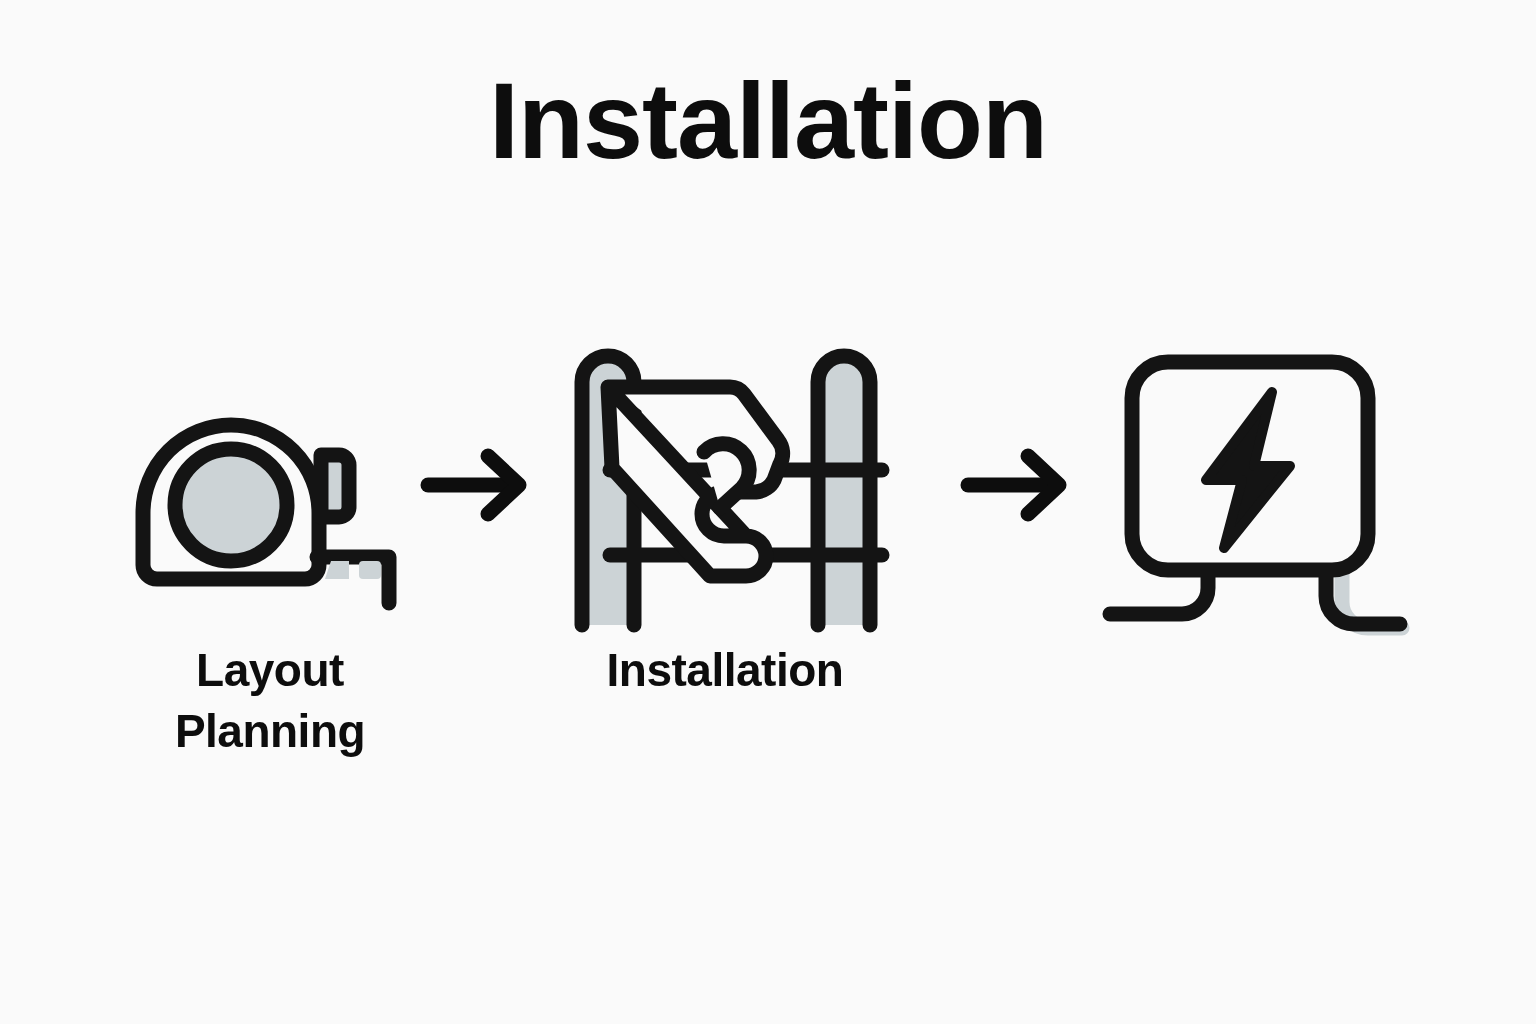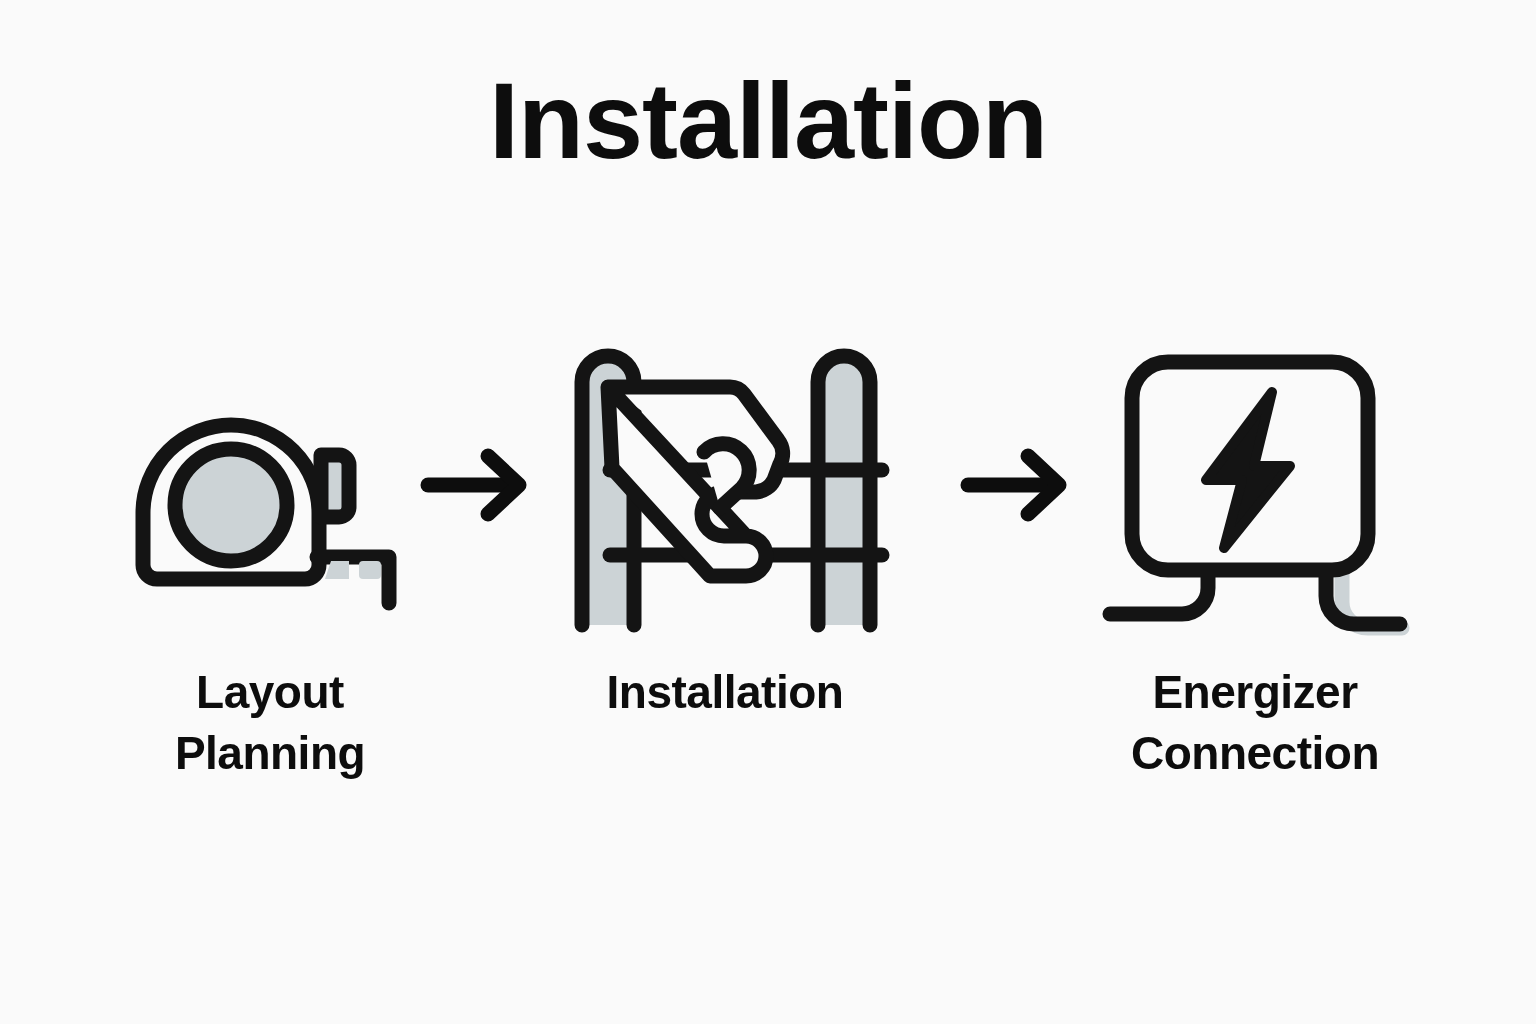--- a/index.html
+++ b/index.html
@@ -36,21 +36,20 @@
     top: 340px;
     width: 330px;
   }
   .step-icon {
     height: 300px;
     display: flex;
     align-items: center;
     justify-content: center;
   }
   .step-label {
-    margin-top: 22px;
     text-align: center;
     font-size: 46px;
     font-weight: bold;
     line-height: 1.32;
     color: #0d0d0d;
     letter-spacing: -0.5px;
     white-space: pre-line;
   }
   #step-1 { left: 105px; }
   #step-2 { left: 560px; }
@@ -145,17 +144,15 @@
         <g fill="none" stroke="#141414" stroke-width="15" stroke-linecap="round" stroke-linejoin="round">
           <path d="M 118 228 L 118 248 A 26 26 0 0 1 92 274 L 20 274"></path>
           <path d="M 236 228 L 236 256 A 28 28 0 0 0 264 284 L 310 284"></path>
         </g>
 
         <rect x="42" y="22" width="236" height="208" rx="36" fill="#fafafa" stroke="#141414" stroke-width="15"></rect>
 
         <path d="M 182 52 L 116 140 L 152 140 L 134 208 L 200 126 L 164 126 Z" fill="#141414" stroke="#141414" stroke-width="10" stroke-linejoin="round"></path>
       </svg>
     </div>
-    <div class="step-label">Energizer
-Connection</div>
   </div>
 
 </div>
 
 </body></html>

